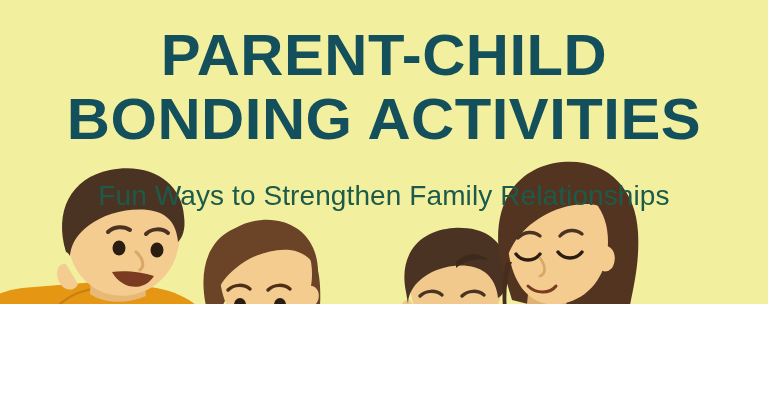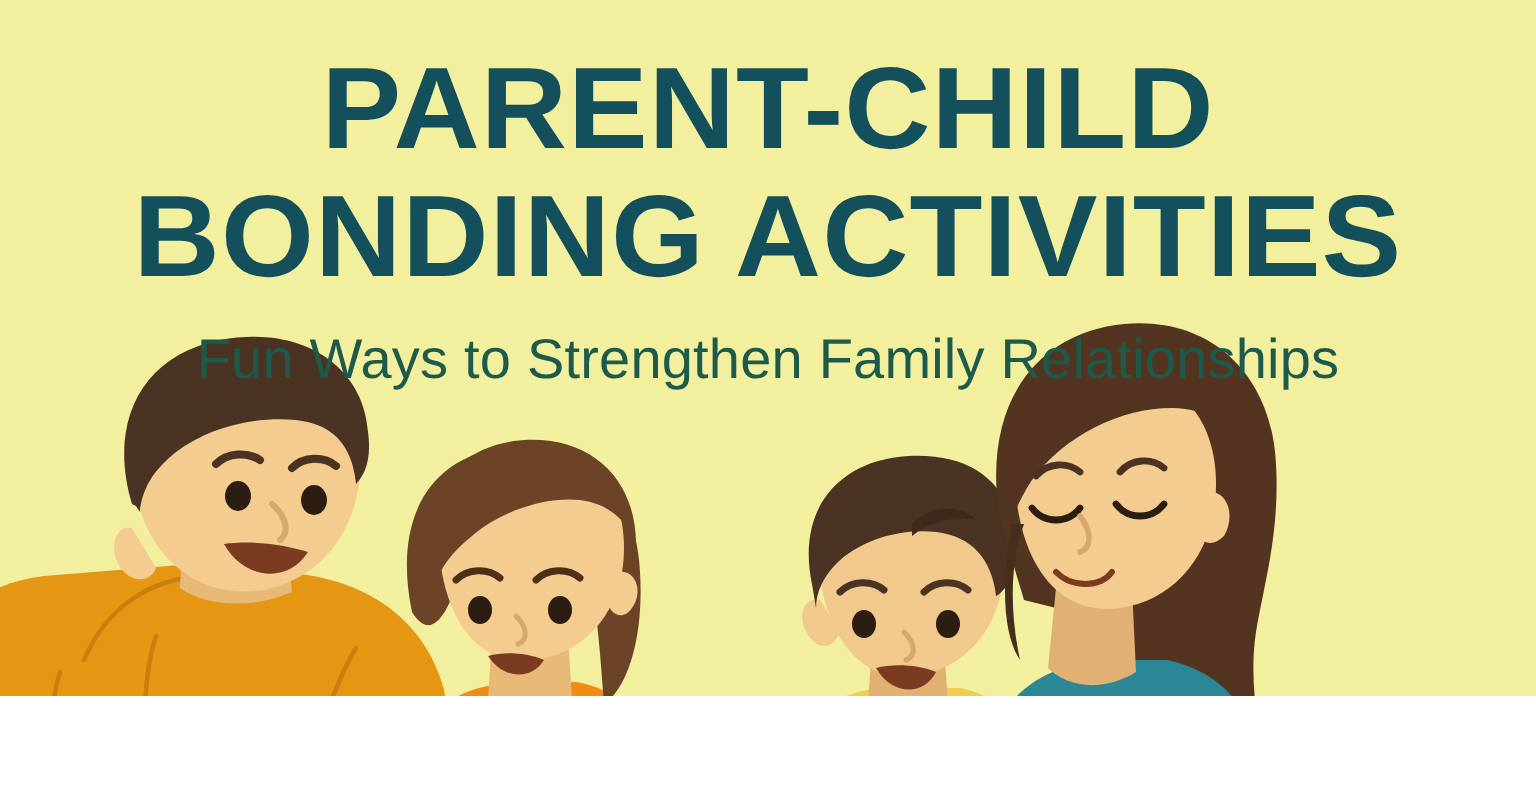--- a/index.html
+++ b/index.html
@@ -3,21 +3,21 @@
 <meta charset="utf-8">
 <style>
   html, body {
     margin: 0;
     padding: 0;
     background: #ffffff;
   }
   #banner {
     position: relative;
     width: 768px;
-    height: 348px;
+    height: 304px;
     overflow: hidden;
     font-family: "Liberation Sans", sans-serif;
     background: #f2f09f;
   }
   .bg {
     position: absolute;
     inset: 0;
     background: #f2f09f;
   }
   .text-block {
@@ -40,21 +40,21 @@
     margin-top: 26px;
     font-size: 58px;
     transform: scaleX(1.03);
   }
   #title-line-2 {
     margin-top: 6px;
     font-size: 58px;
     transform: scaleX(1.03);
   }
   #subtitle {
-    margin-top: 16px;
+    margin-top: 32px;
     color: #1d5a4a;
     font-size: 28px;
     font-weight: normal;
     letter-spacing: 0.1px;
     white-space: nowrap;
   }
   #illustration {
     position: absolute;
     left: 0;
     top: 0;

